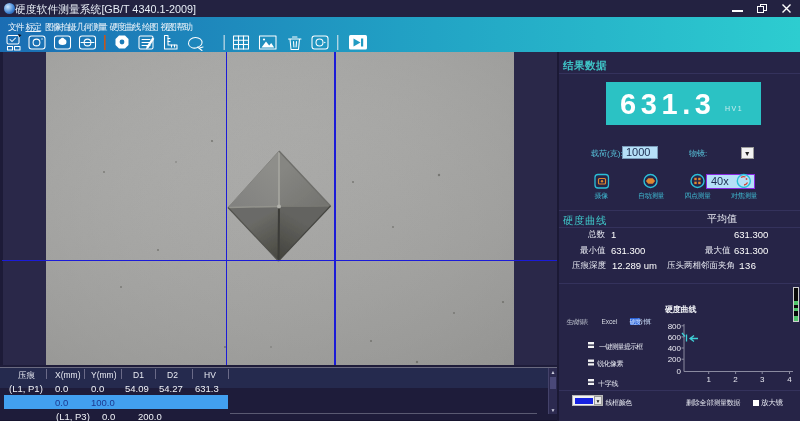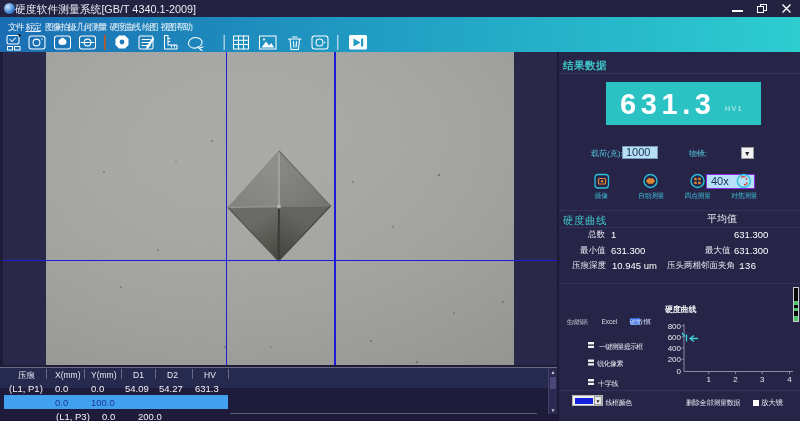--- a/index.html
+++ b/index.html
@@ -219,21 +219,21 @@
 <div class="abs" style="left:611px;top:229px;font-size:9.5px;color:#fff;">1</div>
 <div class="abs" style="left:707px;top:212px;font-size:10px;color:#e8eaf2;">平均值</div>
 <div class="abs" style="left:734px;top:229px;font-size:9.5px;color:#fff;">631.300</div>
 
 <div class="abs" style="left:580px;top:245px;font-size:8.5px;color:#e8eaf2;">最小值</div>
 <div class="abs" style="left:611px;top:245px;font-size:9.5px;color:#fff;">631.300</div>
 <div class="abs" style="left:705px;top:245px;font-size:8.5px;color:#e8eaf2;">最大值</div>
 <div class="abs" style="left:734px;top:245px;font-size:9.5px;color:#fff;">631.300</div>
 
 <div class="abs" style="left:572px;top:260px;font-size:8.5px;color:#e8eaf2;">压痕深度</div>
-<div class="abs" style="left:612px;top:260px;font-size:9.5px;color:#fff;">10.945 um</div>
+<div class="abs" style="left:612px;top:260px;font-size:9.5px;color:#fff;">12.289 um</div>
 <div class="abs" style="left:667px;top:260px;font-size:8.5px;color:#e8eaf2;">压头两相邻面夹角</div>
 <div class="abs" style="left:739px;top:261px;font-size:9.5px;color:#fff;font-family:Liberation Mono, monospace;">136</div>
 
 <div class="abs" style="left:559px;top:283px;width:241px;height:1px;background:#34325c;"></div>
 
 <div class="abs" style="left:566.5px;top:318px;font-size:6.5px;letter-spacing:-1.3px;color:#b8bcc8;">生成报表</div>
 <div class="abs" style="left:601.5px;top:317.5px;font-size:6.5px;color:#d8dce4;">Excel</div>
 <div class="abs" style="left:629.5px;top:317.5px;font-size:6.5px;letter-spacing:-1.3px;color:#cfe2ff;"><span style="background:#2a62d8;">硬度</span>计算</div>
 
 <svg class="abs" style="left:557px;top:335px;" width="243" height="60">

